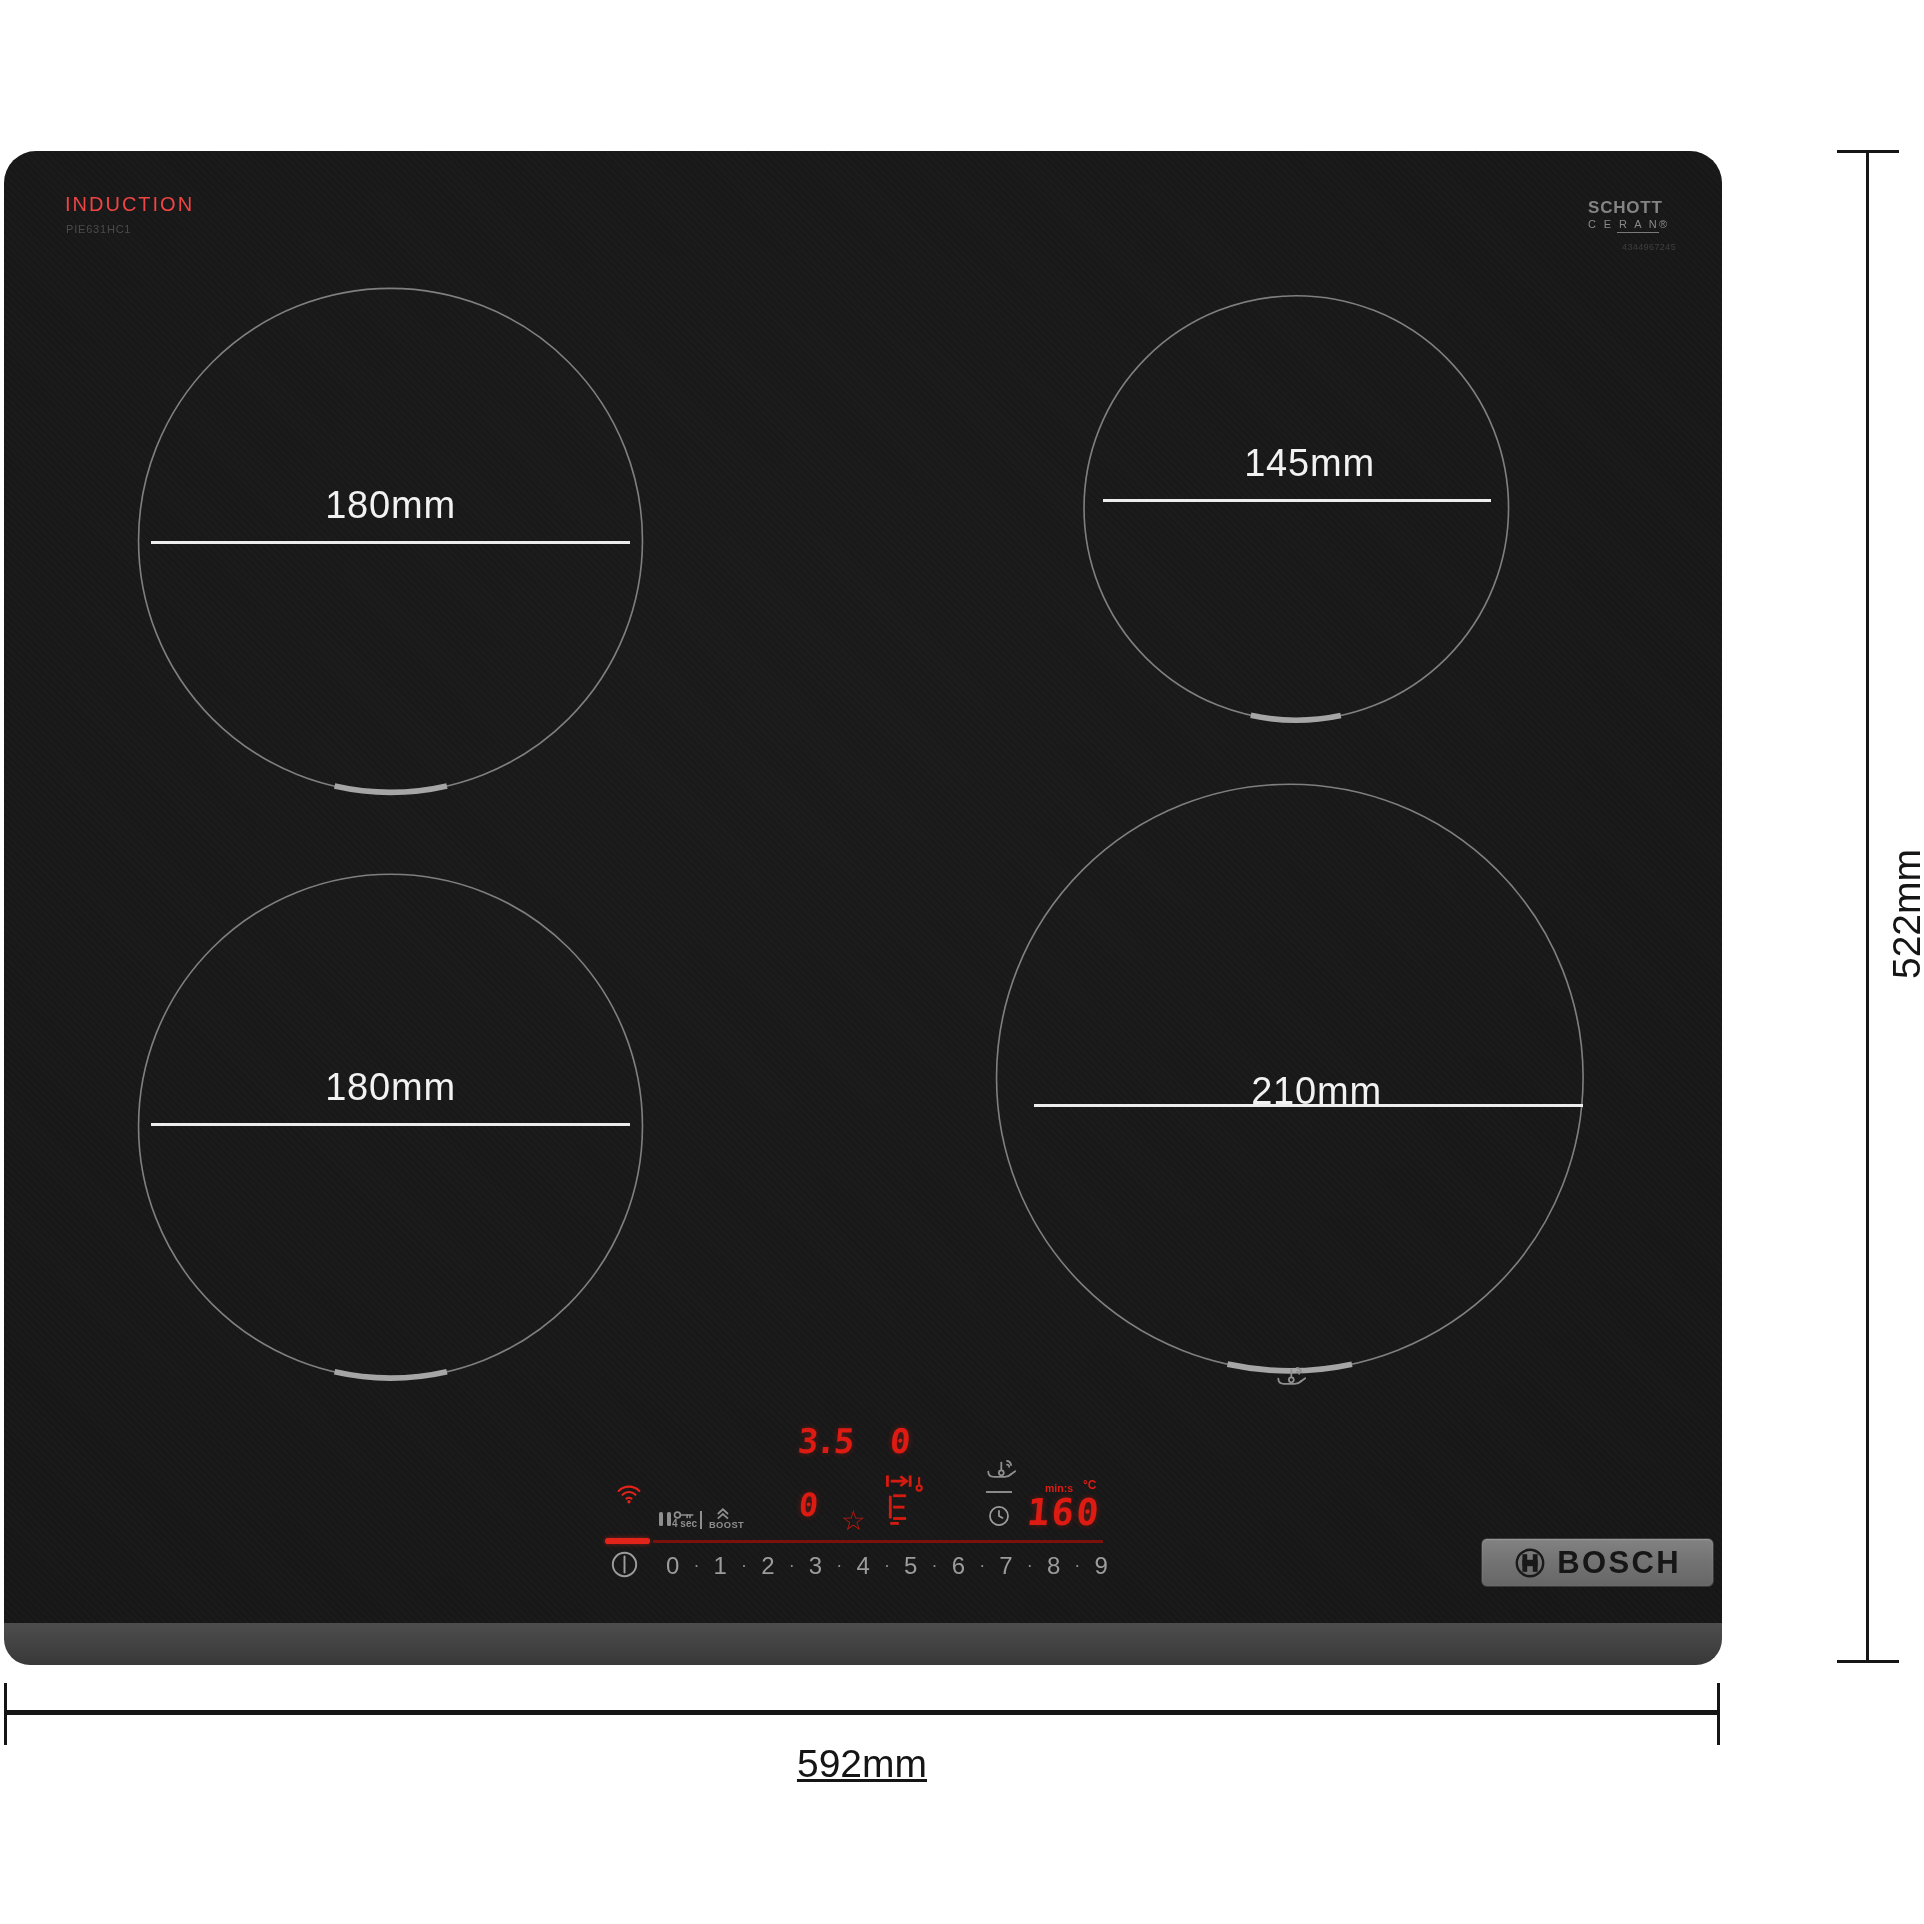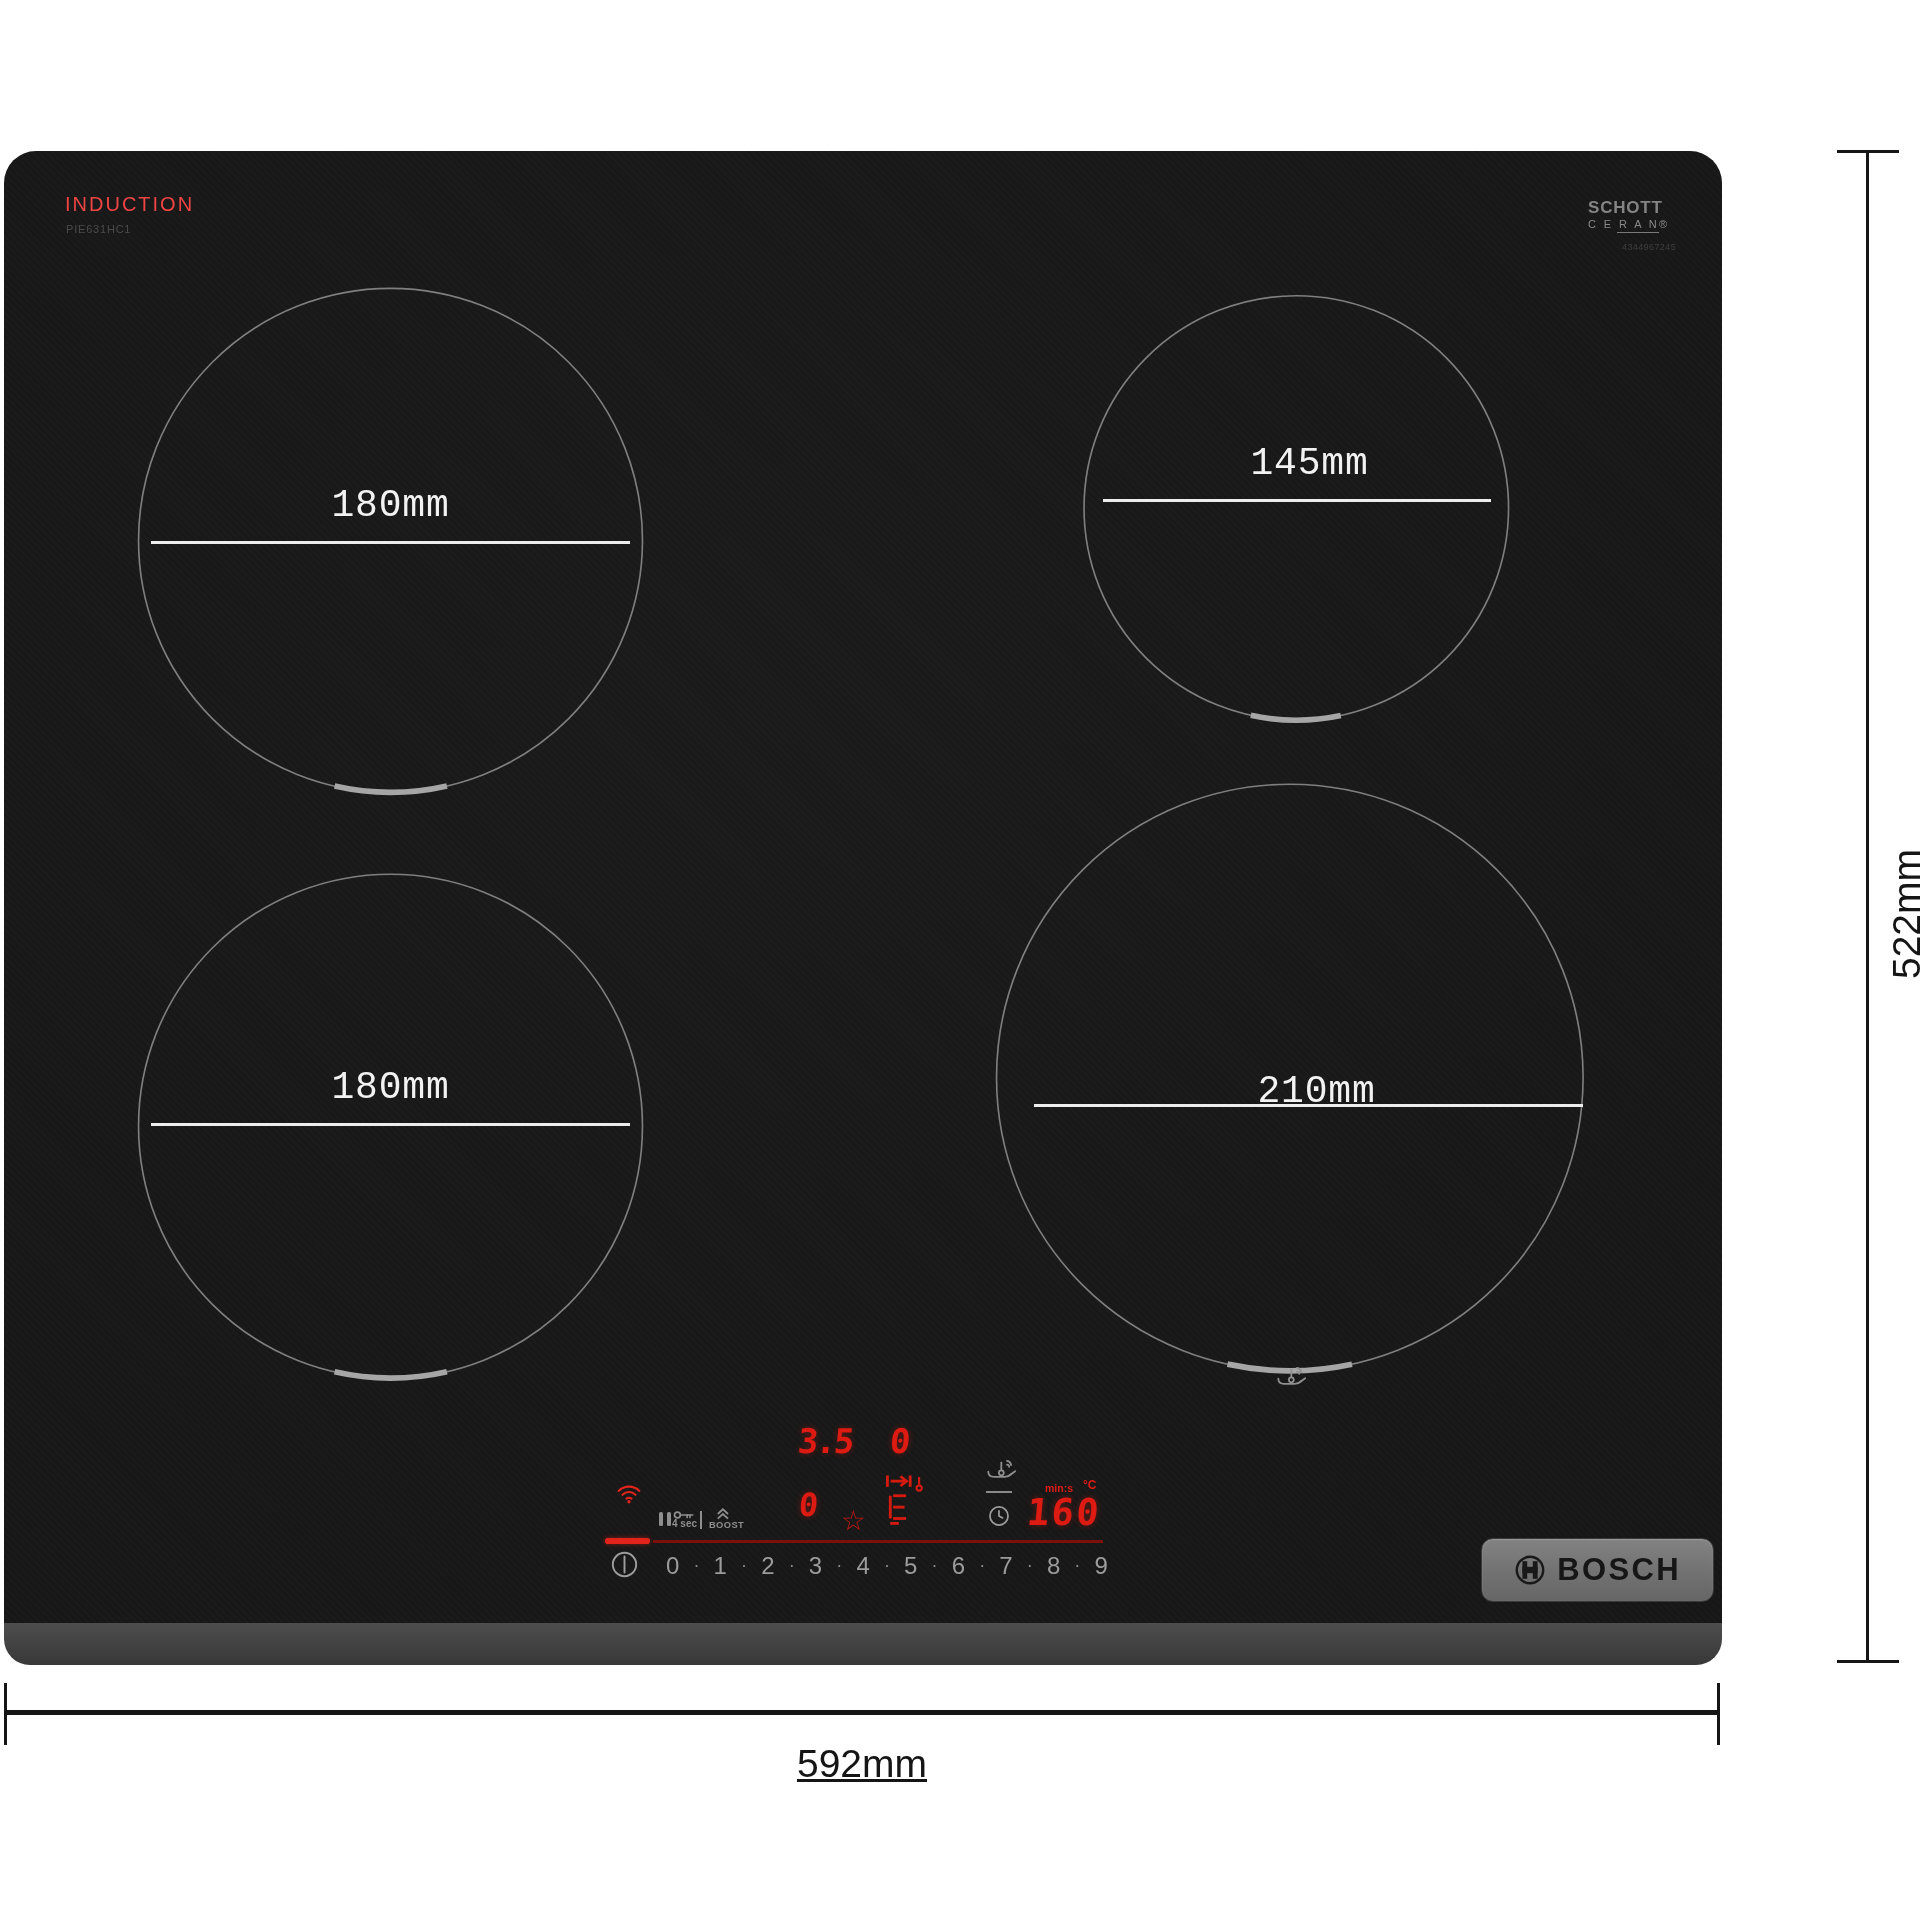--- a/index.html
+++ b/index.html
@@ -18,21 +18,21 @@
          background:linear-gradient(180deg,#4d4d4d 0%, #424242 55%, #383838 100%);}
 
   
   svg.rings{position:absolute;left:0;top:0;}
   .ring{fill:none;stroke:var(--ring-gray,#7f7f7f);stroke-width:2px;}
   .notch{fill:none;stroke:#a6a6a6;stroke-width:7px;}
 
   
   .zl{position:absolute;height:3.2px;background:#ededed;}
   .zsize{position:absolute;width:243px;text-align:center;color:var(--label-white,#f2f2f2);
-         font-size:38px;letter-spacing:0.8px;font-family:Liberation Mono, monospace;}
+         font-size:38px;letter-spacing:0.8px;}
 
   
   .induction{position:absolute;left:65px;top:193px;font-size:20px;letter-spacing:2px;color:#ef4444;}
   .modelno{position:absolute;left:66px;top:223px;font-size:11px;letter-spacing:0.8px;color:#4b4b4b;}
   .schott{position:absolute;left:1588px;top:198px;width:97px;color:#848484;}
   .schott .l1{font-size:17px;font-weight:bold;letter-spacing:0.8px;}
   .schott .l2{font-size:11px;letter-spacing:2.4px;margin-top:0;color:#8a8a8a;}
   .schott .ul{width:42px;height:1.6px;background:#7a7a7a;margin:1.6px 0 0 29px;}
   .schott .serial{font-size:9px;color:#3f3f3f;margin:9px 0 0 34px;letter-spacing:0.4px;}
 
@@ -49,22 +49,22 @@
               background:var(--accent-red,#e2231a);box-shadow:0 0 4.9px rgba(230,35,26,.5);}
   .slider-track{position:absolute;left:653px;top:1540px;width:450px;height:3.2px;
                 background:var(--dim-red,#7c100c);}
   .levels{position:absolute;left:666px;top:1552px;width:442px;height:27.5px;display:flex;
           justify-content:space-between;align-items:center;}
   .levels .num{color:#9c9c9c;font-size:24px;}
   .levels .sep{color:#8a8a8a;font-size:18px;}
   .star{position:absolute;left:841px;top:1507px;font-size:27.5px;color:#c41812;line-height:1;}
 
   
-  .plate{position:absolute;left:1481px;top:1538px;width:233px;height:64px;box-sizing:border-box;
-         border:1.6px solid #3a3a3a;border-radius:12px;
+  .plate{position:absolute;left:1481px;top:1538px;width:233px;height:49px;box-sizing:border-box;
+         border:1.6px solid #3a3a3a;border-radius:6px;
          background:linear-gradient(180deg,#828282 0%,#747474 45%,#666666 100%);
          box-shadow:inset 0 0.8px 1.6px rgba(255,255,255,.25);
          display:flex;align-items:center;justify-content:center;gap:11.3px;}
   .plate .bosch-text{font-size:31px;font-weight:bold;letter-spacing:2.4px;color:#161616;}
 
   
   .dim{background:#151515;}
   .dimtext{position:absolute;color:#151515;font-size:39px;}
 </style>
 </head>

